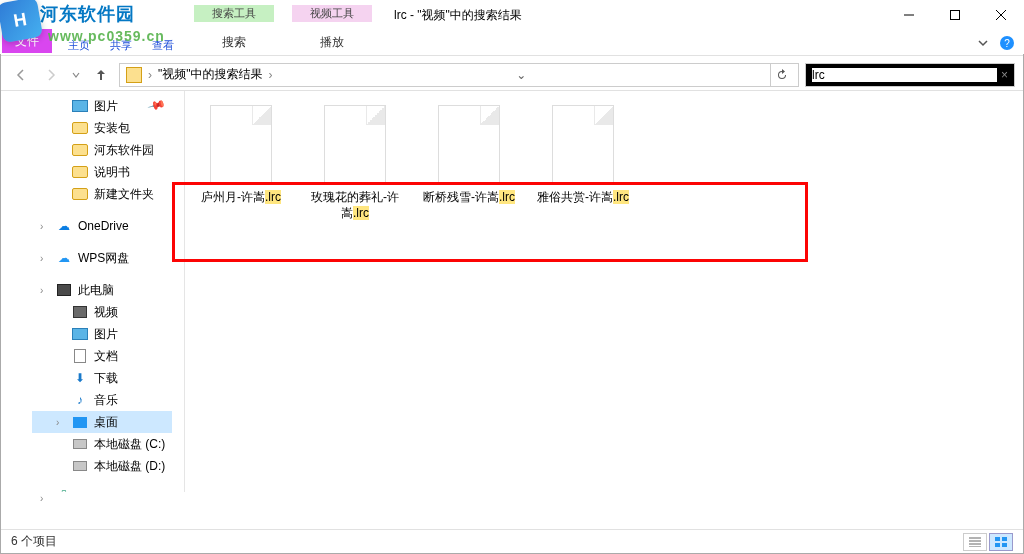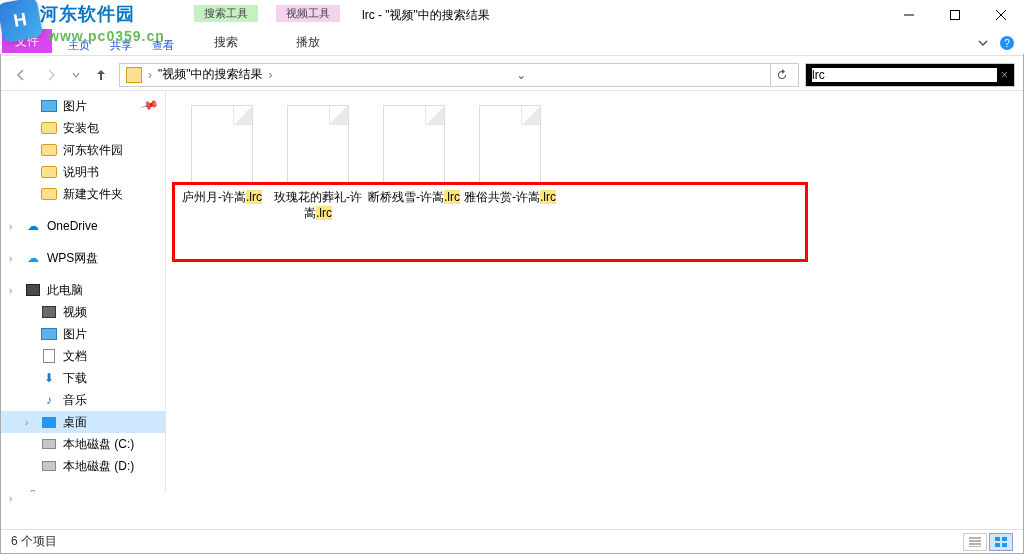--- a/index.html
+++ b/index.html
@@ -29,21 +29,21 @@
 .bc-icon { width: 16px; height: 16px; background: #fce08f; border: 1px solid #d4a017; }
 .bc-sep { color: #888; }
 .bc-refresh { width: 22px; height: 22px; display: flex; align-items: center; justify-content: center; color: #555; border-left: 1px solid #ccc; margin-left: auto; }
 .bc-drop { color: #666; }
 .searchbox { width: 210px; height: 24px; border: 1px solid #ccc; display: flex; align-items: center; padding: 0 6px; background: #000000; }
 .searchbox input { border: none; outline: none; width: 100%; font-size: 12px; }
 .searchbox .clear { color: #888; margin-left: 4px; }
 
 .body-area { flex: 1; display: flex; overflow: hidden; }
 
-.sidebar { width: 165px; border-right: 1px solid #e5e5e5; overflow-y: auto; padding: 4px 0; }
+.sidebar { width: 165px; border-right: 1px solid #e5e5e5; overflow-y: auto; padding: 4px 12px; margin-left: 19px; }
 .sb-item { height: 22px; display: flex; align-items: center; padding-left: 24px; gap: 6px; color: #000; }
 .sb-item.lvl2 { padding-left: 40px; }
 .sb-item.selected { background: #cde8ff; }
 .sb-spacer { height: 10px; }
 .sb-chev { position: absolute; margin-left: -16px; color: #888; font-size: 10px; }
 .sb-icon { width: 16px; height: 16px; flex-shrink: 0; display: flex; align-items: center; justify-content: center; }
 
 .icon-pin { color: #777; transform: rotate(30deg); }
 .icon-folder { width: 16px; height: 12px; background: #fce08f; border: 1px solid #d4a017; border-radius: 2px; }
 .icon-pic { width: 16px; height: 12px; background: #5ab4e6; border: 1px solid #2a80b9; }
@@ -52,38 +52,38 @@
 .icon-pc { width: 14px; height: 12px; background: #4a4a4a; border: 1px solid #222; }
 .icon-video { width: 14px; height: 12px; background: #6a6a6a; border: 1px solid #333; }
 .icon-doc { width: 12px; height: 14px; background: #fff; border: 1px solid #888; }
 .icon-download { color: #1979ca; }
 .icon-music { color: #1979ca; }
 .icon-desktop { width: 14px; height: 11px; background: #2296f3; }
 .icon-disk { width: 14px; height: 10px; background: #c7c7c7; border: 1px solid #888; }
 .icon-network { color: #4a8; }
 
 .content { flex: 1; overflow: auto; padding: 14px 10px; position: relative; }
-.files-row { display: flex; gap: 4px; flex-wrap: wrap; }
+.files-row { display: flex; gap: 22px; flex-wrap: wrap; }
 .file-item { width: 92px; display: flex; flex-direction: column; align-items: center; text-align: center; }
 .file-icon { width: 62px; height: 80px; background: #fff; border: 1px solid #ddd; position: relative; margin-bottom: 4px; }
 .file-icon::before { content: ""; position: absolute; right: 0; top: 0; width: 18px; height: 18px; background: linear-gradient(135deg, #fff 50%, #e9e9e9 50%); border-left: 1px solid #e9e9e9; border-bottom: 1px solid #e9e9e9; }
 .file-label { font-size: 12px; line-height: 16px; word-break: break-all; }
 .hl { background: #ffe680; }
 
 .red-box { position: absolute; left: 172px; top: 182px; width: 636px; height: 80px; border: 3px solid #fc0404; z-index: 50; pointer-events: none; }
 
 .statusbar { height: 24px; border-top: 1px solid #e1e1e1; display: flex; align-items: center; padding: 0 10px; font-size: 12px; color: #333; justify-content: space-between; margin-top: 37px; }
 .view-btns { display: flex; gap: 2px; }
 .view-btn { width: 24px; height: 18px; border: 1px solid #ccc; display: flex; align-items: center; justify-content: center; color: #666; }
 .view-btn.active { background: #cde8ff; border-color: #99c; }
 
 .top-tab-strip { position: absolute; left: 0; top: 0; right: 0; height: 54px; background: #fff; }
 .tab-labels-row { position: absolute; left: 58px; top: 5px; display: flex; gap: 0; align-items: end; height: 48px; }
 .tl-ctx { display: flex; flex-direction: column; align-items: center; padding: 2px 8px 2px 8px; margin-left: 2px; }
-.tl-ctx-hdr { font-size: 11px; color: #444; padding: 1px 10px; }
+.tl-ctx-hdr { font-size: 11px; color: #444; padding: 1px 18px; }
 .tl-ctx-tab { font-size: 12px; margin-top: 12px; color: #333; }
 .main-tabs { display: flex; align-items: end; padding-top: 28px; }
 .main-tab { padding: 0 10px; font-size: 11px; color: #1d4ed8; }
 
 svg { display: block; }
 </style>
 </head>
 <body>
 
 <div class="watermark-logo">

